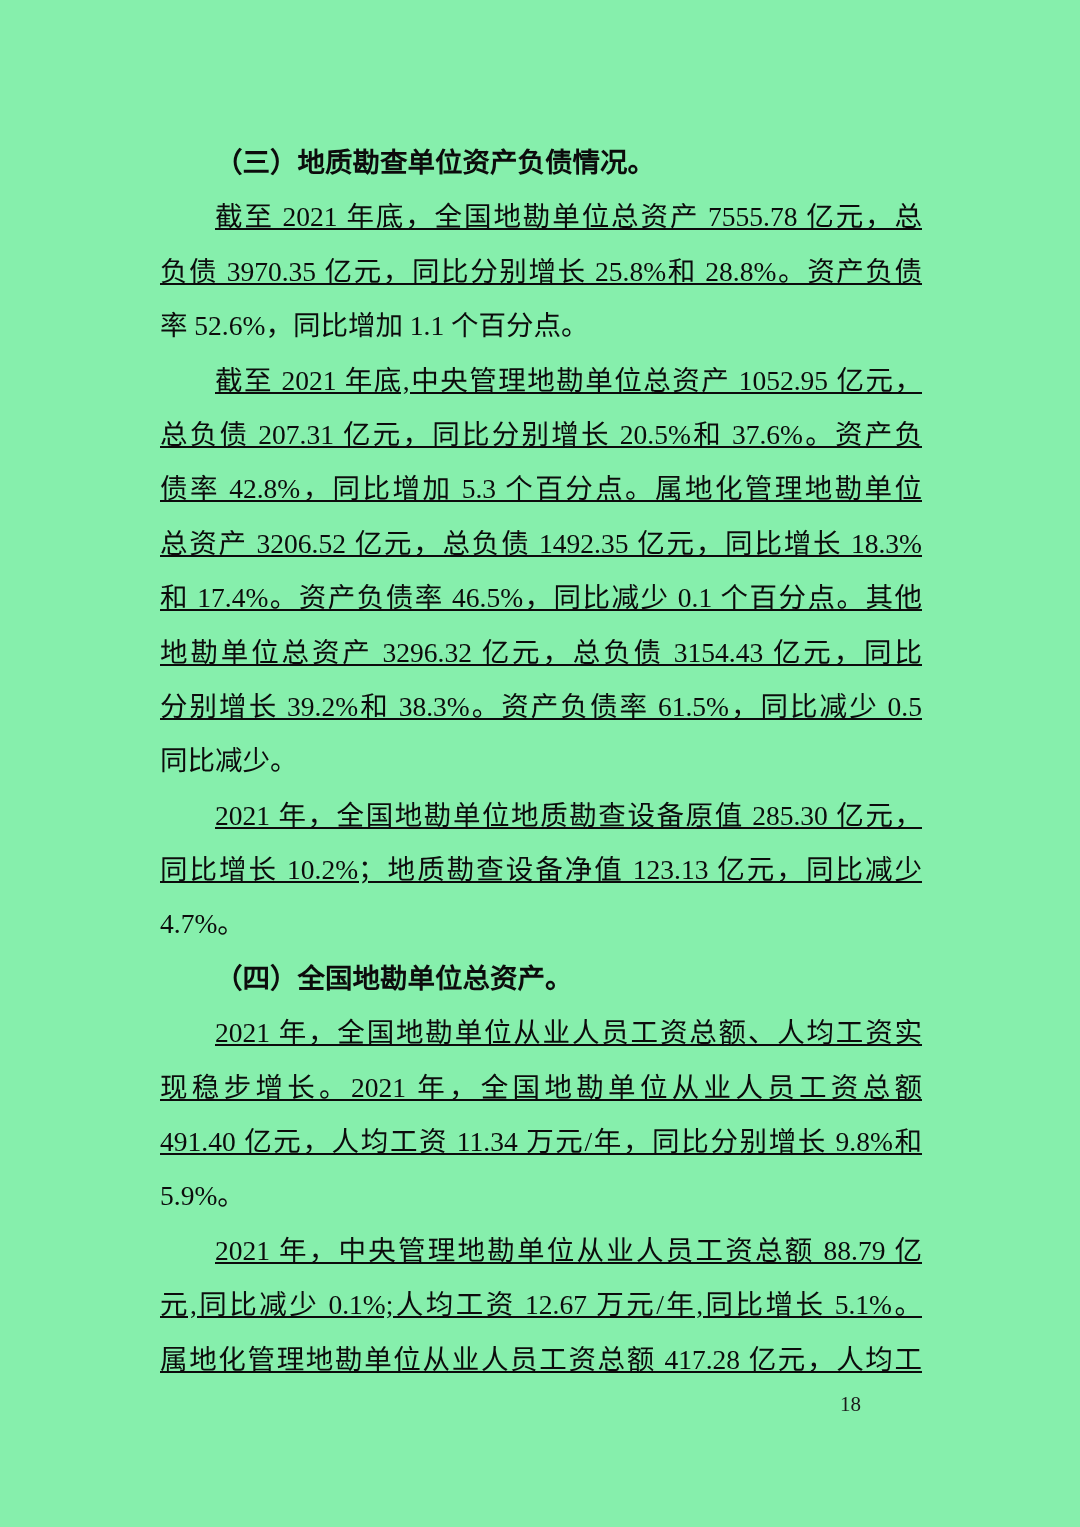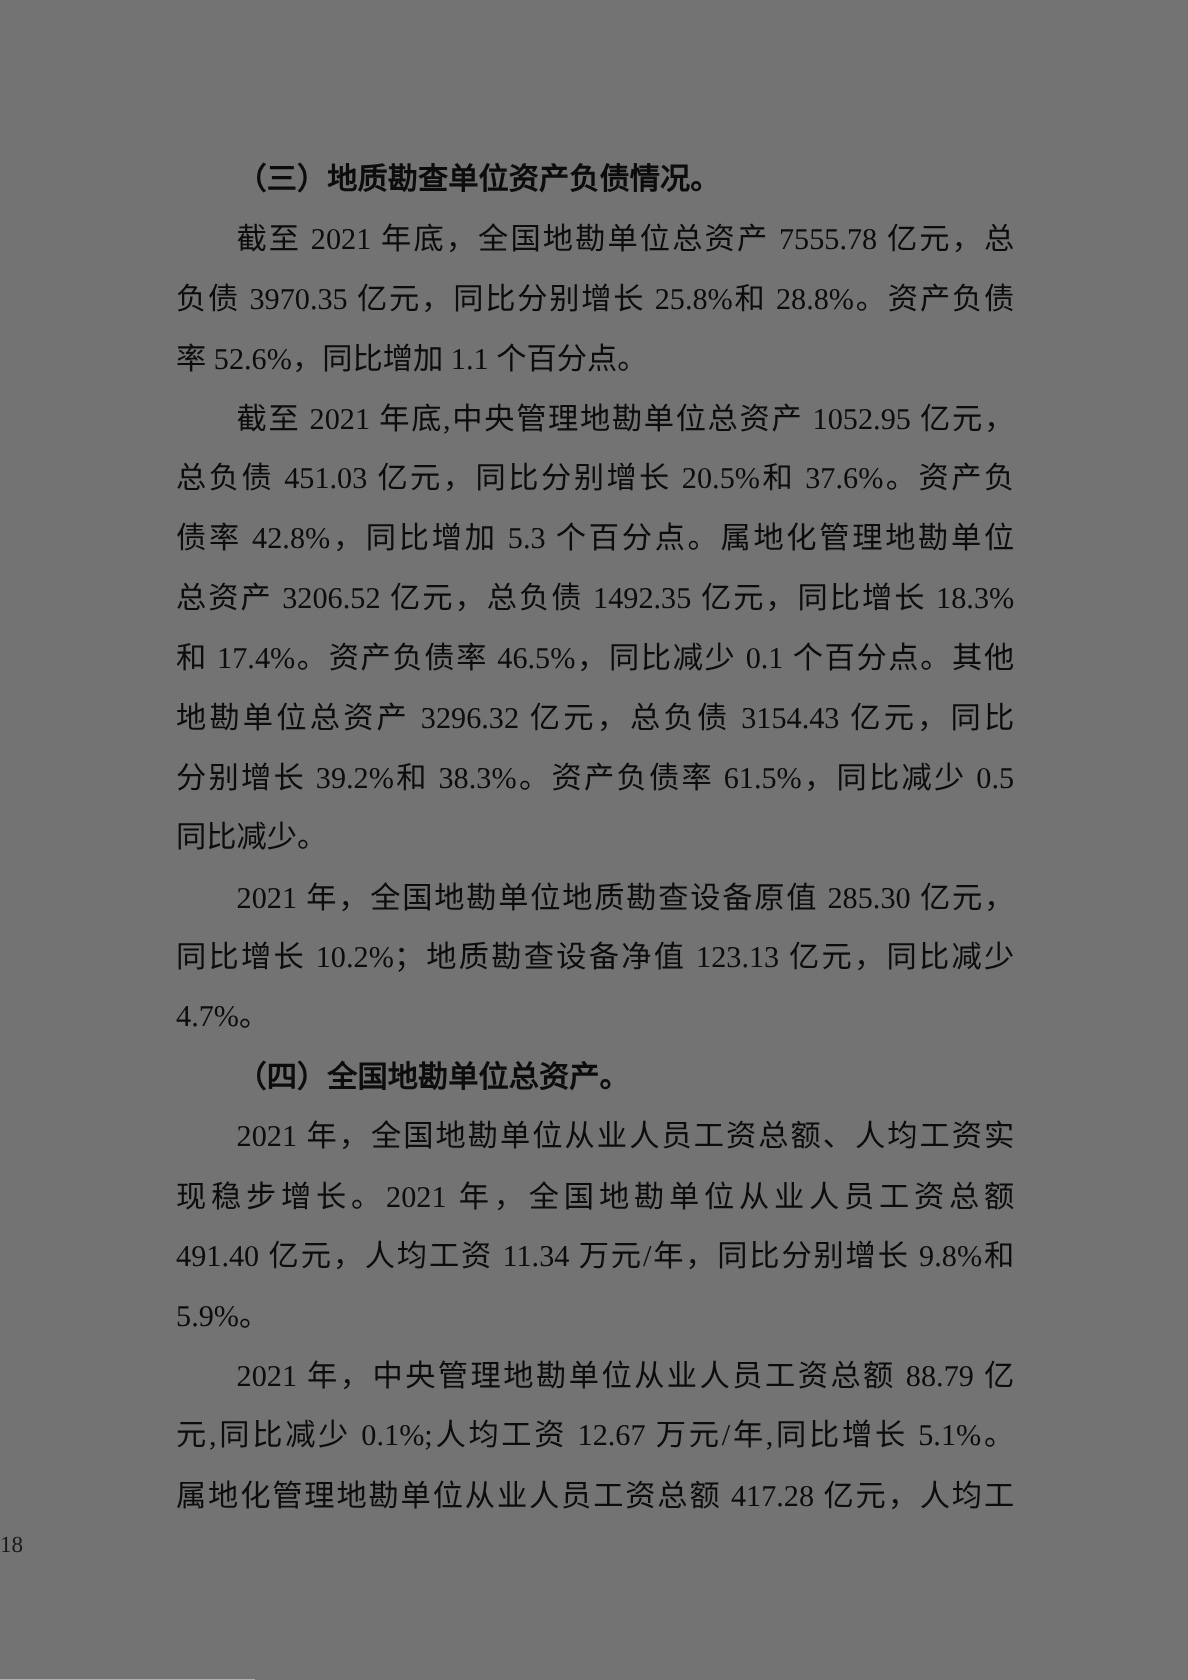--- a/index.html
+++ b/index.html
@@ -13,71 +13,72 @@
     position: relative;
     font-family: "Liberation Serif", "DejaVu Serif", serif;
     color: #0c0c0c;
   }
   .page {
     position: absolute;
     left: 0;
     top: 0;
     width: 1080px;
     height: 1527px;
-    background: #737373;
+    background: #86efac;
     overflow: hidden;
   }
   .content {
     position: absolute;
     left: 160px;
     top: 136px;
     width: 762px;
   }
   .line {
     height: 54.4px;
     line-height: 54.4px;
     font-size: 27.5px;
     text-align: justify;
     text-align-last: left;
     text-justify: inter-character;
     overflow: hidden;
     white-space: nowrap;
   }
   .line.justify {
     text-align-last: justify;
+    text-decoration: underline;
   }
   .line.indent {
     padding-left: 55px;
   }
   .line.heading {
     font-weight: bold;
     text-align-last: left;
   }
   .page-number {
     position: absolute;
     left: 0;
     top: 1393px;
     width: 861px;
-    text-align: left;
+    text-align: right;
     font-size: 21px;
     line-height: 23px;
     color: #1a1a1a;
   }
 </style>
 </head>
 <body>
 
 <div class="page">
   <div class="content">
     <div class="line heading indent">（三）地质勘查单位资产负债情况。</div>
     <div class="line indent justify">截至 2021 年底，全国地勘单位总资产 7555.78 亿元，总</div>
     <div class="line justify">负债 3970.35 亿元，同比分别增长 25.8%和 28.8%。资产负债</div>
     <div class="line">率 52.6%，同比增加 1.1 个百分点。</div>
     <div class="line indent justify">截至 2021 年底,中央管理地勘单位总资产 1052.95 亿元，</div>
-    <div class="line justify">总负债 451.03 亿元，同比分别增长 20.5%和 37.6%。资产负</div>
+    <div class="line justify">总负债 207.31 亿元，同比分别增长 20.5%和 37.6%。资产负</div>
     <div class="line justify">债率 42.8%，同比增加 5.3 个百分点。属地化管理地勘单位</div>
     <div class="line justify">总资产 3206.52 亿元，总负债 1492.35 亿元，同比增长 18.3%</div>
     <div class="line justify">和 17.4%。资产负债率 46.5%，同比减少 0.1 个百分点。其他</div>
     <div class="line justify">地勘单位总资产 3296.32 亿元，总负债 3154.43 亿元，同比</div>
     <div class="line justify">分别增长 39.2%和 38.3%。资产负债率 61.5%，同比减少 0.5</div>
     <div class="line">同比减少。</div>
     <div class="line indent justify">2021 年，全国地勘单位地质勘查设备原值 285.30 亿元，</div>
     <div class="line justify">同比增长 10.2%；地质勘查设备净值 123.13 亿元，同比减少</div>
     <div class="line">4.7%。</div>
     <div class="line heading indent">（四）全国地勘单位总资产。</div>

